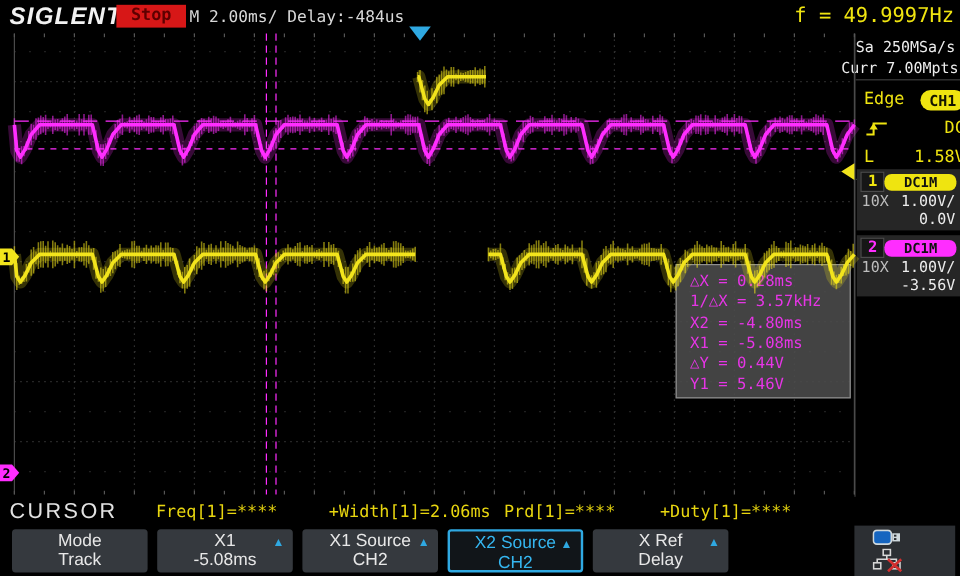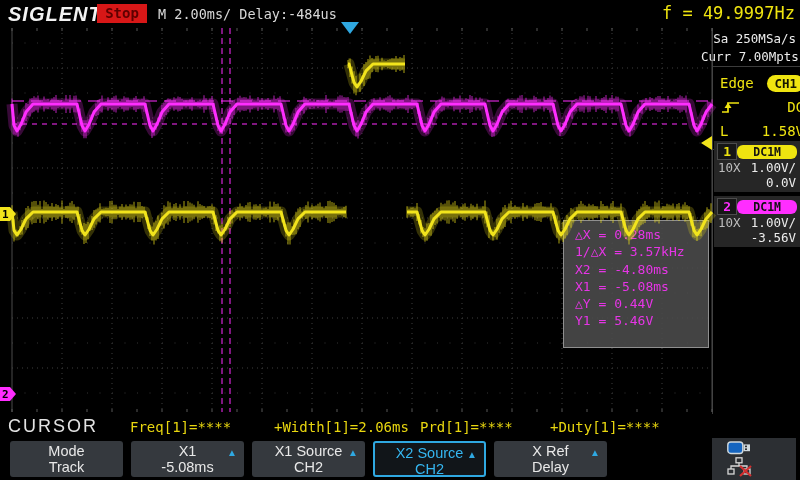--- a/index.html
+++ b/index.html
@@ -2,29 +2,29 @@
 <html><head>
 <meta charset="utf-8">
 <style>
   html,body{margin:0;padding:0;background:#000;}
   .screen{position:relative;width:800px;height:480px;background:#000;overflow:hidden;
           font-family:"DejaVu Sans Mono","DejaVu Sans",monospace;}
   
   .header{position:absolute;left:0;top:0;width:800px;height:28px;background:#000;}
   .logo{position:absolute;left:8px;top:3px;font-family:"Liberation Sans",sans-serif;
         font-weight:bold;font-style:italic;font-size:20px;color:#f2f2f2;letter-spacing:1px;}
-  .stopbadge{position:absolute;left:97px;top:4px;width:50px;height:19px;background:#d71717;
+  .stopbadge{position:absolute;left:97px;top:4px;width:58px;height:19px;background:#d71717;
         color:#5e0000;font-weight:bold;font-size:14px;text-align:center;line-height:19px;}
   .tbtext{position:absolute;left:158px;top:6px;font-size:13.5px;color:#d8d8d8;white-space:nowrap;}
   .fcounter{position:absolute;right:5px;top:3px;font-size:17px;color:#efe410;white-space:nowrap;}
   
   .wavearea{position:absolute;left:0;top:28px;width:712px;height:385px;background:#000;}
   .wavearea svg{position:absolute;left:0;top:0;overflow:visible;}
   #gridsvg{z-index:1;} #wavesvg{z-index:3;pointer-events:none;}
-  .infobox{position:absolute;left:563px;top:192px;width:146px;height:128px;z-index:2;
+  .infobox{position:absolute;left:563px;top:192px;width:146px;height:112px;z-index:2;
            background:rgba(76,76,76,.88);border:1px solid #8f8f8f;box-sizing:border-box;
            padding:5px 0 0 11px;}
   .infobox div{font-size:13px;line-height:17.3px;color:#e635e6;white-space:nowrap;}
   
   .sidebar{position:absolute;left:712px;top:28px;width:88px;height:387px;background:#000;
            border-left:1px solid #3c3c3c;box-sizing:border-box;}
   .acq{position:absolute;left:-12px;top:2px;width:98px;text-align:right;}
   .acq div{font-size:12.5px;color:#ececec;line-height:18px;white-space:nowrap;padding-right:3px;}
   .trig{position:absolute;left:0;top:38px;width:95px;border-top:1px solid #3c3c3c;
         border-bottom:1px solid #3c3c3c;padding:4px 0 6px 0;}

